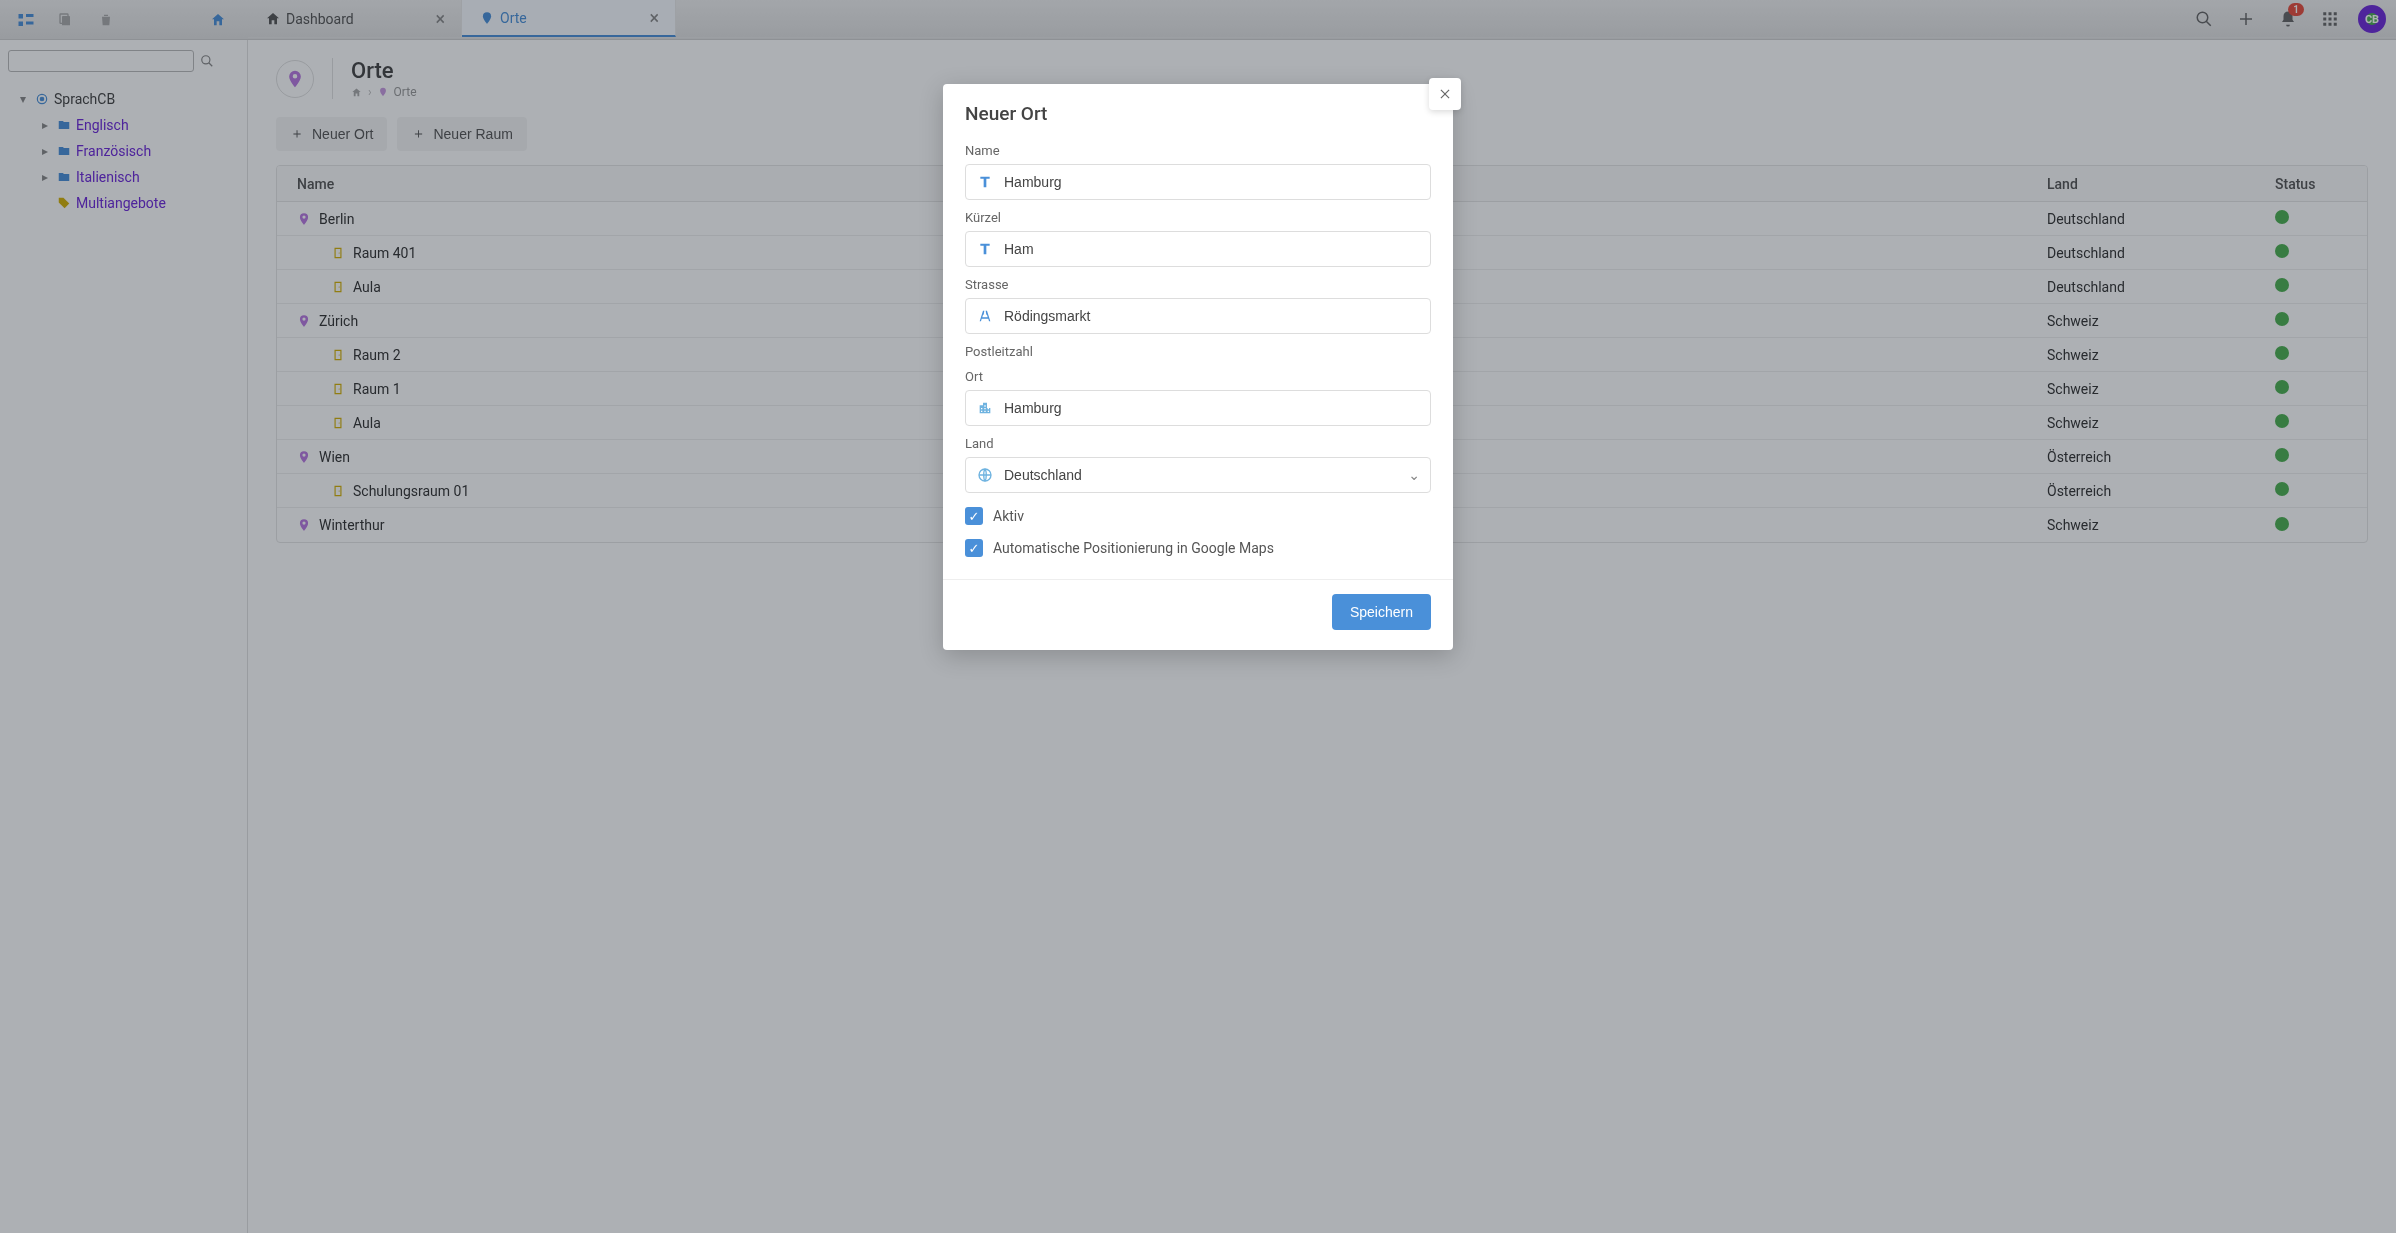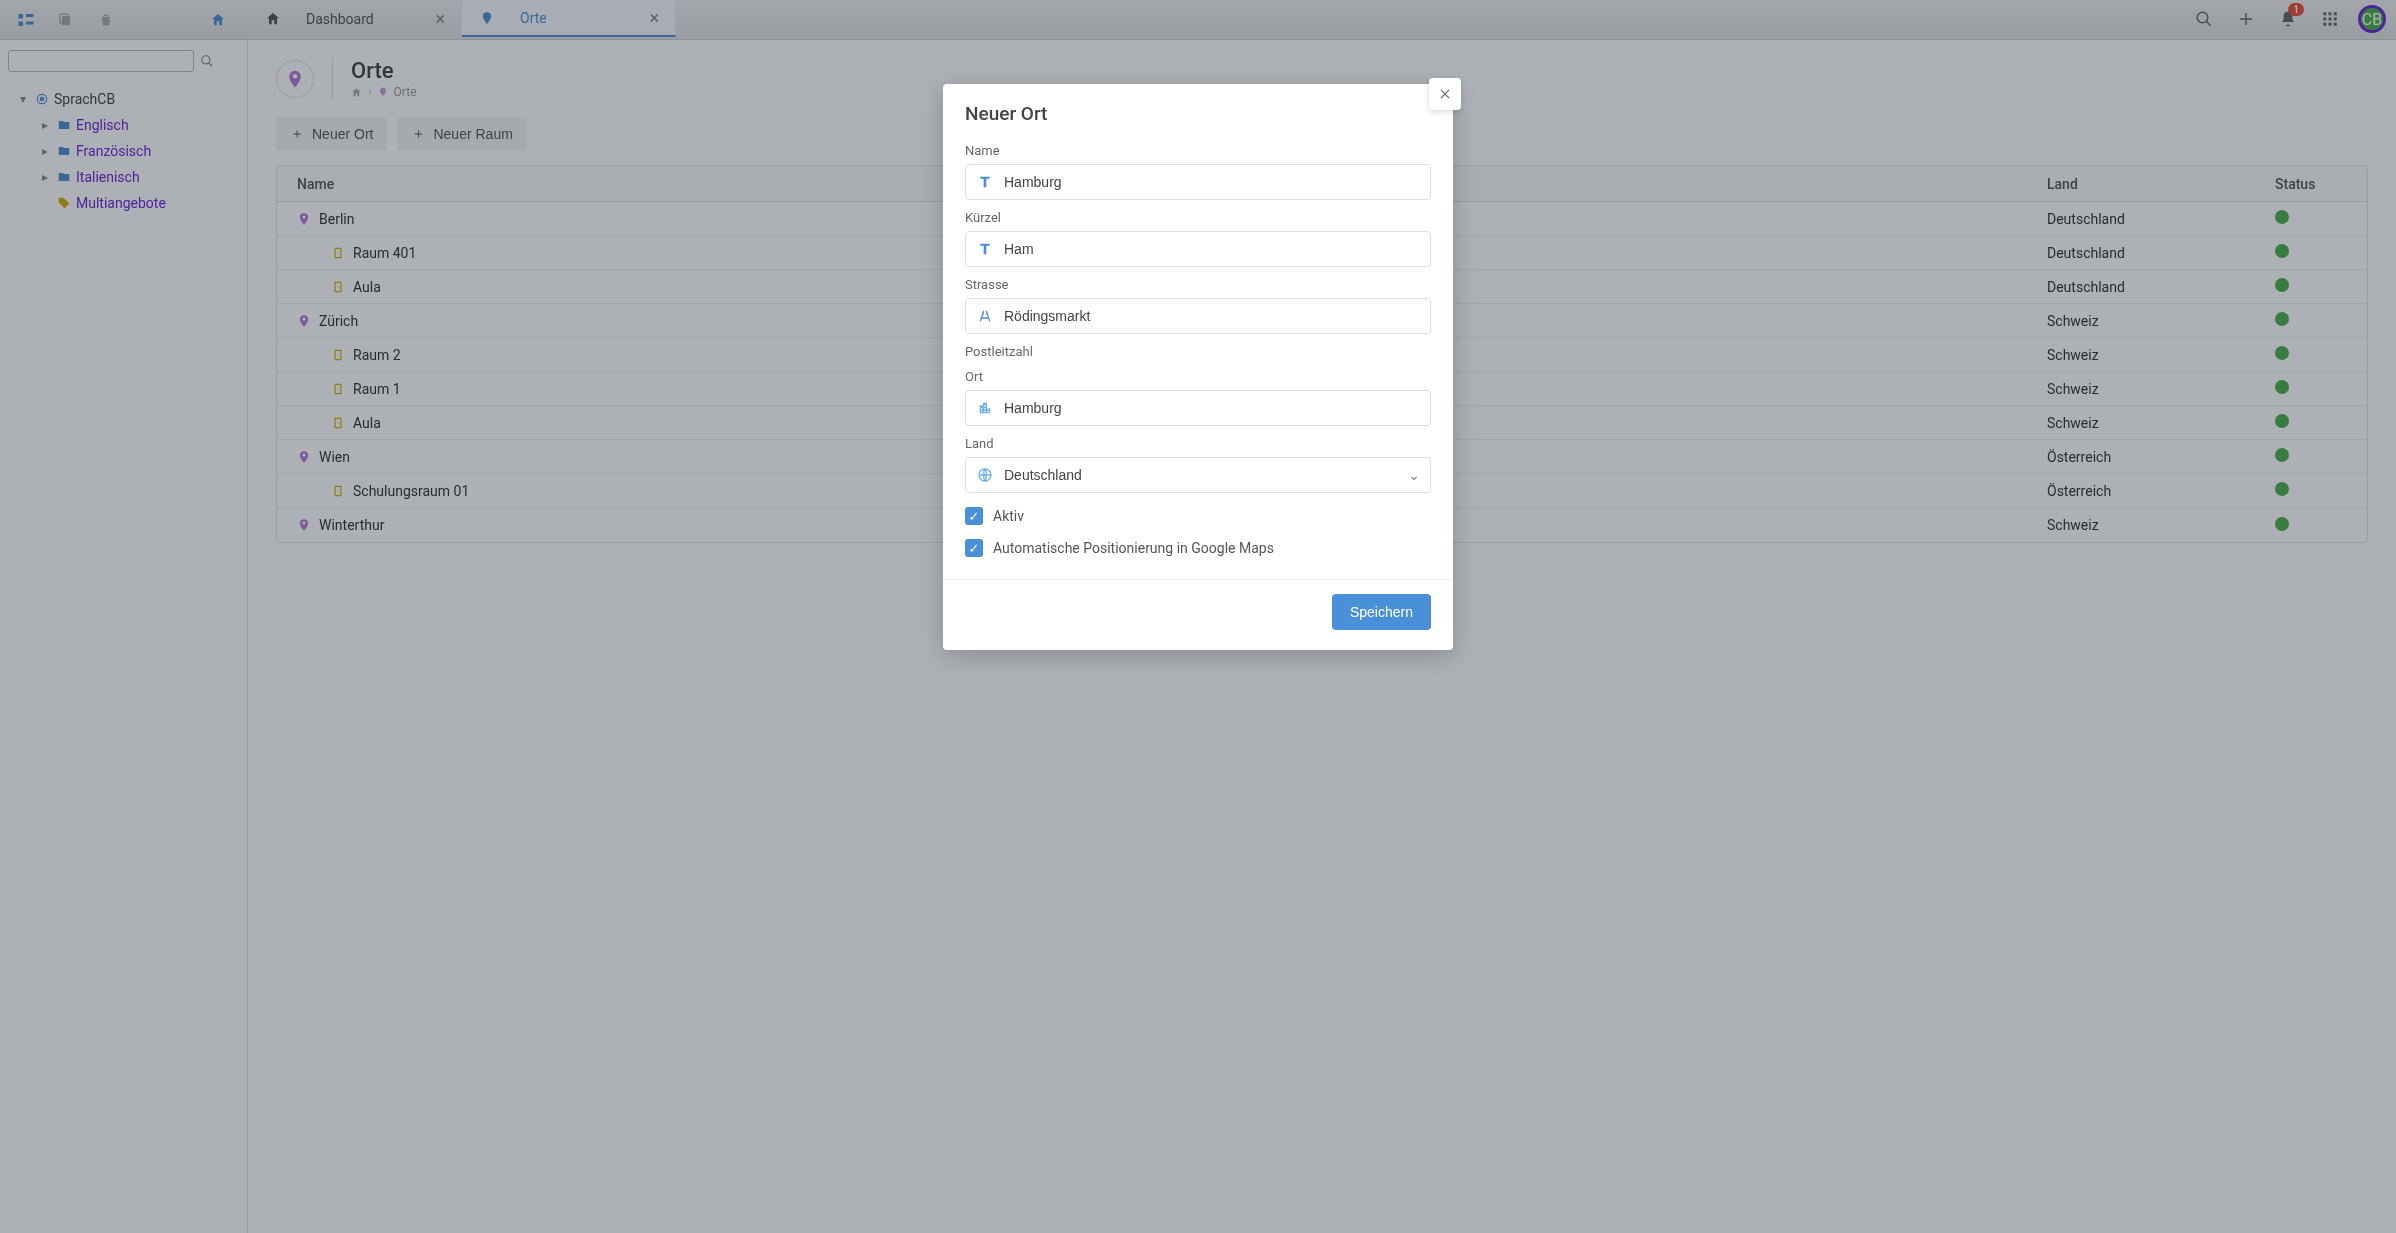--- a/index.html
+++ b/index.html
@@ -23,29 +23,29 @@
 .tree-ico { width: 16px; display:flex; justify-content:center; }
 .tree-label { font-size: 14px; color: #6d28d9; }
 .tree-row.root .tree-label { color: #444; }
 .tree-row.child { padding-left: 38px; }
 .folder-ico { color: #4a90d9; }
 .multi-ico { color: #d4b106; }
 
 
 .main { position: absolute; top: 0; left: 248px; right: 0; bottom: 0; }
 .tabs { height: 38px; border-bottom: 1px solid #e5e5e5; display: flex; align-items: stretch; }
-.tab { display:flex; align-items:center; padding: 0 16px; gap: 24px; border-right: 1px solid #e8e8e8; cursor:pointer; color:#555; min-width:214px; }
+.tab { display:flex; align-items:center; padding: 0 16px; gap: 4px; border-right: 1px solid #e8e8e8; cursor:pointer; color:#555; min-width:214px; }
 .tab.active { color: #4a90d9; border-bottom: 2px solid #4a90d9; background: #f8fbff; }
 .tab-close { color:#888; font-size:18px; margin-left:auto; padding-left:20px; }
 .tab-ico { width:18px; display:flex; justify-content:center; }
 
 .topbar-right { position:absolute; right:10px; top:0; height:38px; display:flex; align-items:center; gap:14px; }
 .topbar-right .ico { color:#666; width:28px; height:28px; display:flex; align-items:center; justify-content:center; cursor:pointer; position:relative; }
 .notif-badge { position:absolute; top:-2px; right:-2px; background:#e74c3c; color:#fff; font-size:10px; border-radius:8px; padding:1px 5px; font-weight:600; }
-.avatar { width:28px; height:28px; border-radius:50%; background:#4caf50; color:#fff; display:flex; align-items:center; justify-content:center; font-size:16px; font-weight:400; border:3px solid #6d28d9; }
+.avatar { width:28px; height:28px; border-radius:50%; background:#4caf50; color:#fff; display:flex; align-items:center; justify-content:center; font-size:11px; font-weight:700; border:8px solid #6d28d9; }
 
 
 .page-header { display:flex; align-items:center; padding: 20px 28px 10px 28px; gap: 18px; }
 .page-ico { width:38px; height:38px; border-radius:50%; border:1px solid #e0e0e0; display:flex; align-items:center; justify-content:center; color:#b878e0; }
 .page-title-wrap { border-left:1px solid #e0e0e0; padding-left:18px; }
 .page-title { font-size:22px; font-weight:500; color:#444; }
 .breadcrumb { font-size:12px; color:#999; margin-top:2px; display:flex; align-items:center; gap:6px; }
 .breadcrumb .sep { color:#bbb; }
 
 

